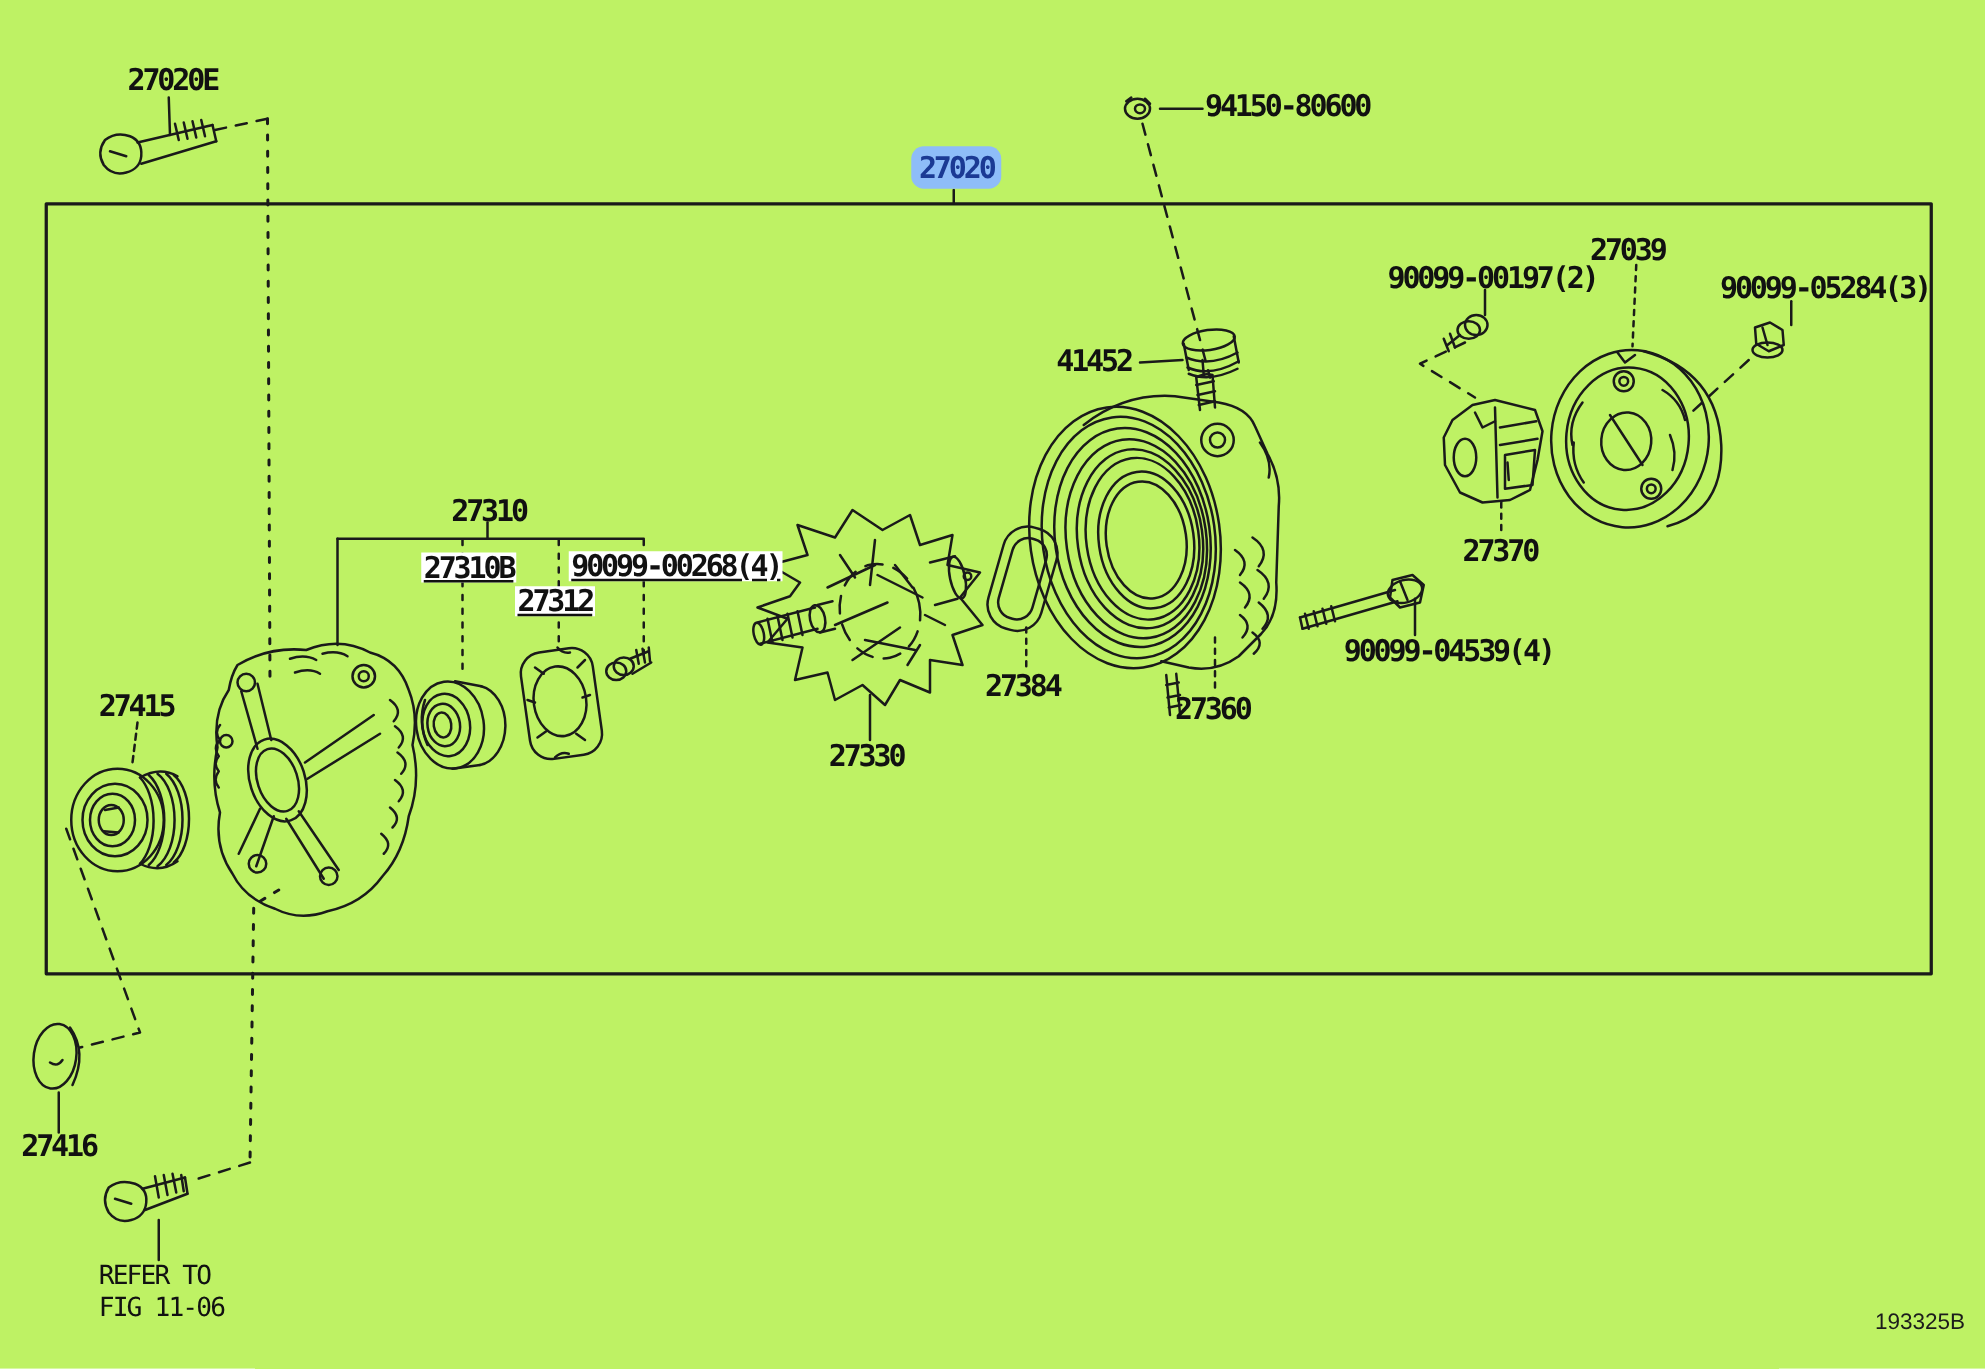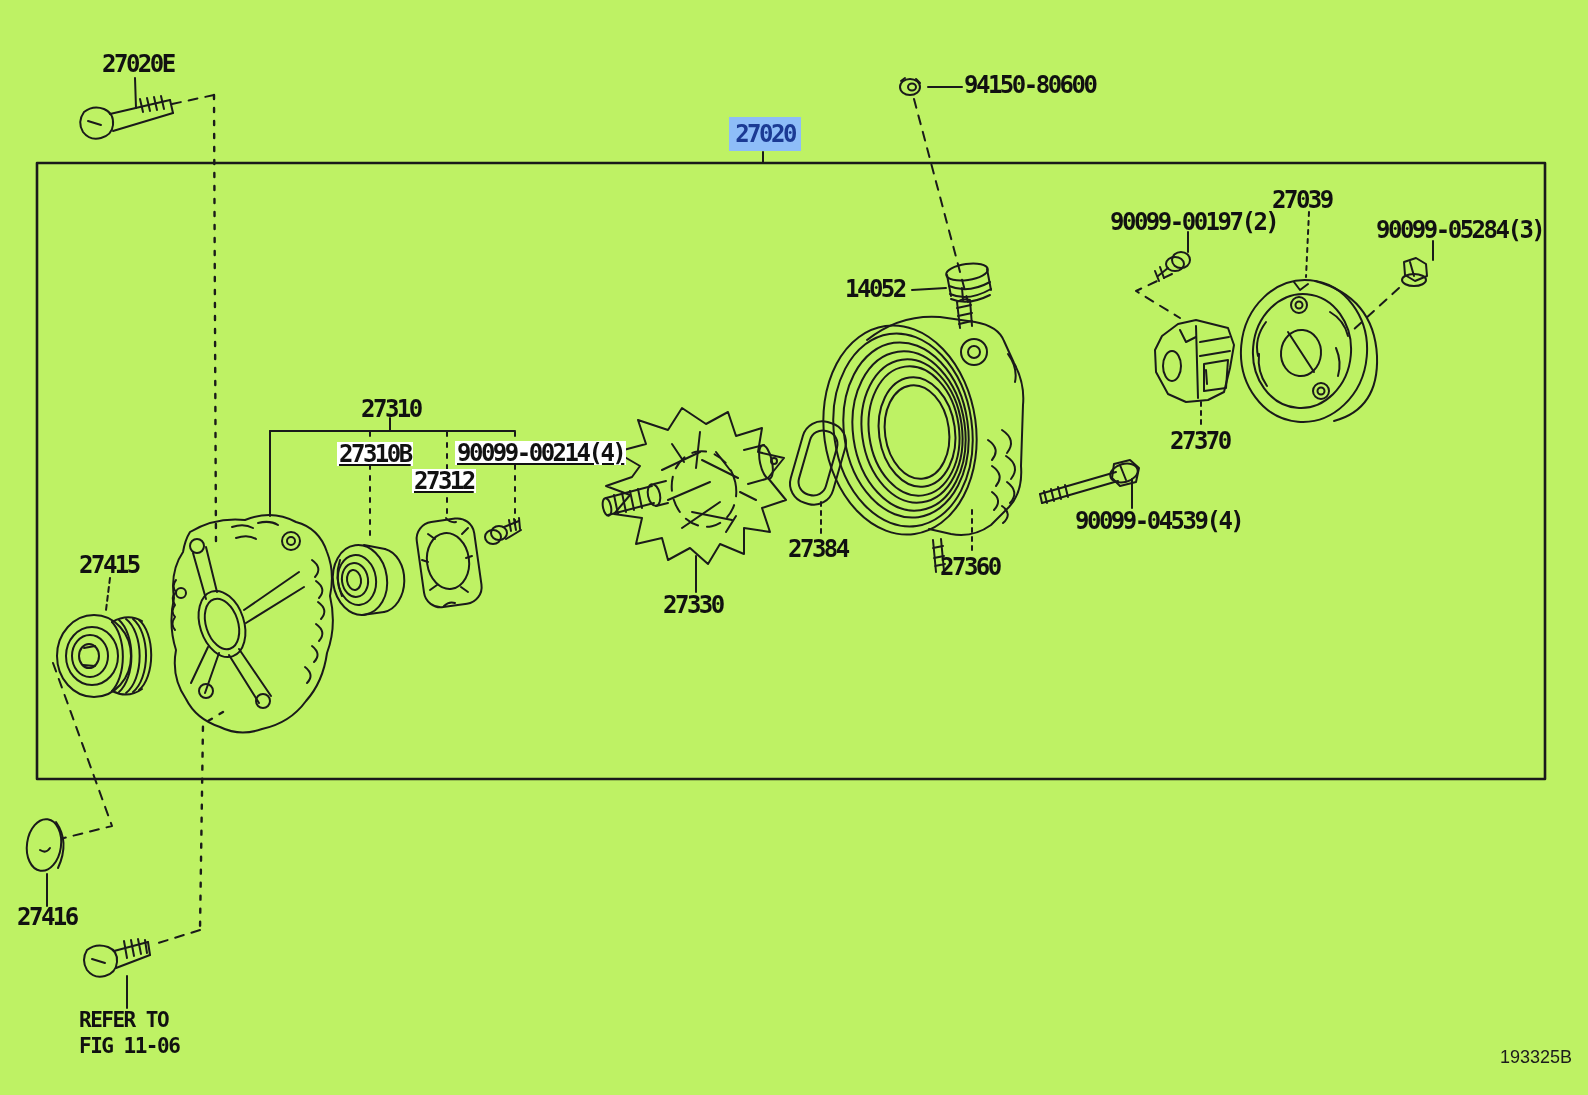--- a/index.html
+++ b/index.html
@@ -4,22 +4,22 @@
 <style>
   html,body{margin:0;padding:0;background:#ffffff;}
   #stage{position:relative;width:1588px;height:1095px;background:#bef264;overflow:hidden;
          font-family:"DejaVu Sans Mono", monospace;}
   #art{position:absolute;left:0;top:0;}
   .pn{position:absolute;font-weight:bold;font-size:24px;letter-spacing:-2.5px;
       color:#111;white-space:nowrap;line-height:1;z-index:5;}
   .pn.bg{background:#ffffff;padding:0 2px;text-decoration:underline;}
   .hl{position:absolute;left:729px;top:117px;width:72px;height:34px;background:#8ebdf8;
       color:#1b3a94;font-weight:bold;font-size:24px;letter-spacing:-2.5px;
-      display:flex;align-items:center;justify-content:center;z-index:5;}
-  .note{position:absolute;font-weight:bold;font-size:21px;letter-spacing:-1.5px;color:#111;
+      display:flex;align-items:center;justify-content:center;z-index:5;border-radius:10px;}
+  .note{position:absolute;font-weight:normal;font-size:21px;letter-spacing:-1.5px;color:#111;
         white-space:nowrap;line-height:1;z-index:5;}
   .figcode{position:absolute;font-family:Liberation Sans, sans-serif;font-size:18px;
            color:#1c1c1c;z-index:5;}
 </style>
 </head>
 <body>
 
 <div id="stage">
 
 <svg id="art" width="1588" height="1095" viewBox="0 0 1588 1095" fill="none" stroke="#1a1a1a" stroke-width="2" stroke-linecap="round" stroke-linejoin="round">
@@ -280,25 +280,25 @@
     <path d="M148,942 L150,955"></path>
   </g>
 </svg>
 
 <div class="pn" style="left:102px;top:52px">27020E</div>
 <div class="pn" style="left:964px;top:73px">94150-80600</div>
 <div class="hl">27020</div>
 <div class="pn" style="left:1272px;top:188px">27039</div>
 <div class="pn" style="left:1110px;top:210px">90099-00197(2)</div>
 <div class="pn" style="left:1376px;top:218px">90099-05284(3)</div>
-<div class="pn" style="left:845px;top:277px">14052</div>
+<div class="pn" style="left:845px;top:277px">41452</div>
 <div class="pn" style="left:1170px;top:429px">27370</div>
 <div class="pn" style="left:361px;top:397px">27310</div>
 <div class="pn bg" style="left:337px;top:442px">27310B</div>
-<div class="pn bg" style="left:455px;top:441px">90099-00214(4)</div>
+<div class="pn bg" style="left:455px;top:441px">90099-00268(4)</div>
 <div class="pn bg" style="left:412px;top:469px">27312</div>
 <div class="pn" style="left:79px;top:553px">27415</div>
 <div class="pn" style="left:788px;top:537px">27384</div>
 <div class="pn" style="left:940px;top:555px">27360</div>
 <div class="pn" style="left:1075px;top:509px">90099-04539(4)</div>
 <div class="pn" style="left:663px;top:593px">27330</div>
 <div class="pn" style="left:17px;top:905px">27416</div>
 
 <div class="note" style="left:79px;top:1010px">REFER TO</div>
 <div class="note" style="left:79px;top:1036px">FIG 11-06</div>

